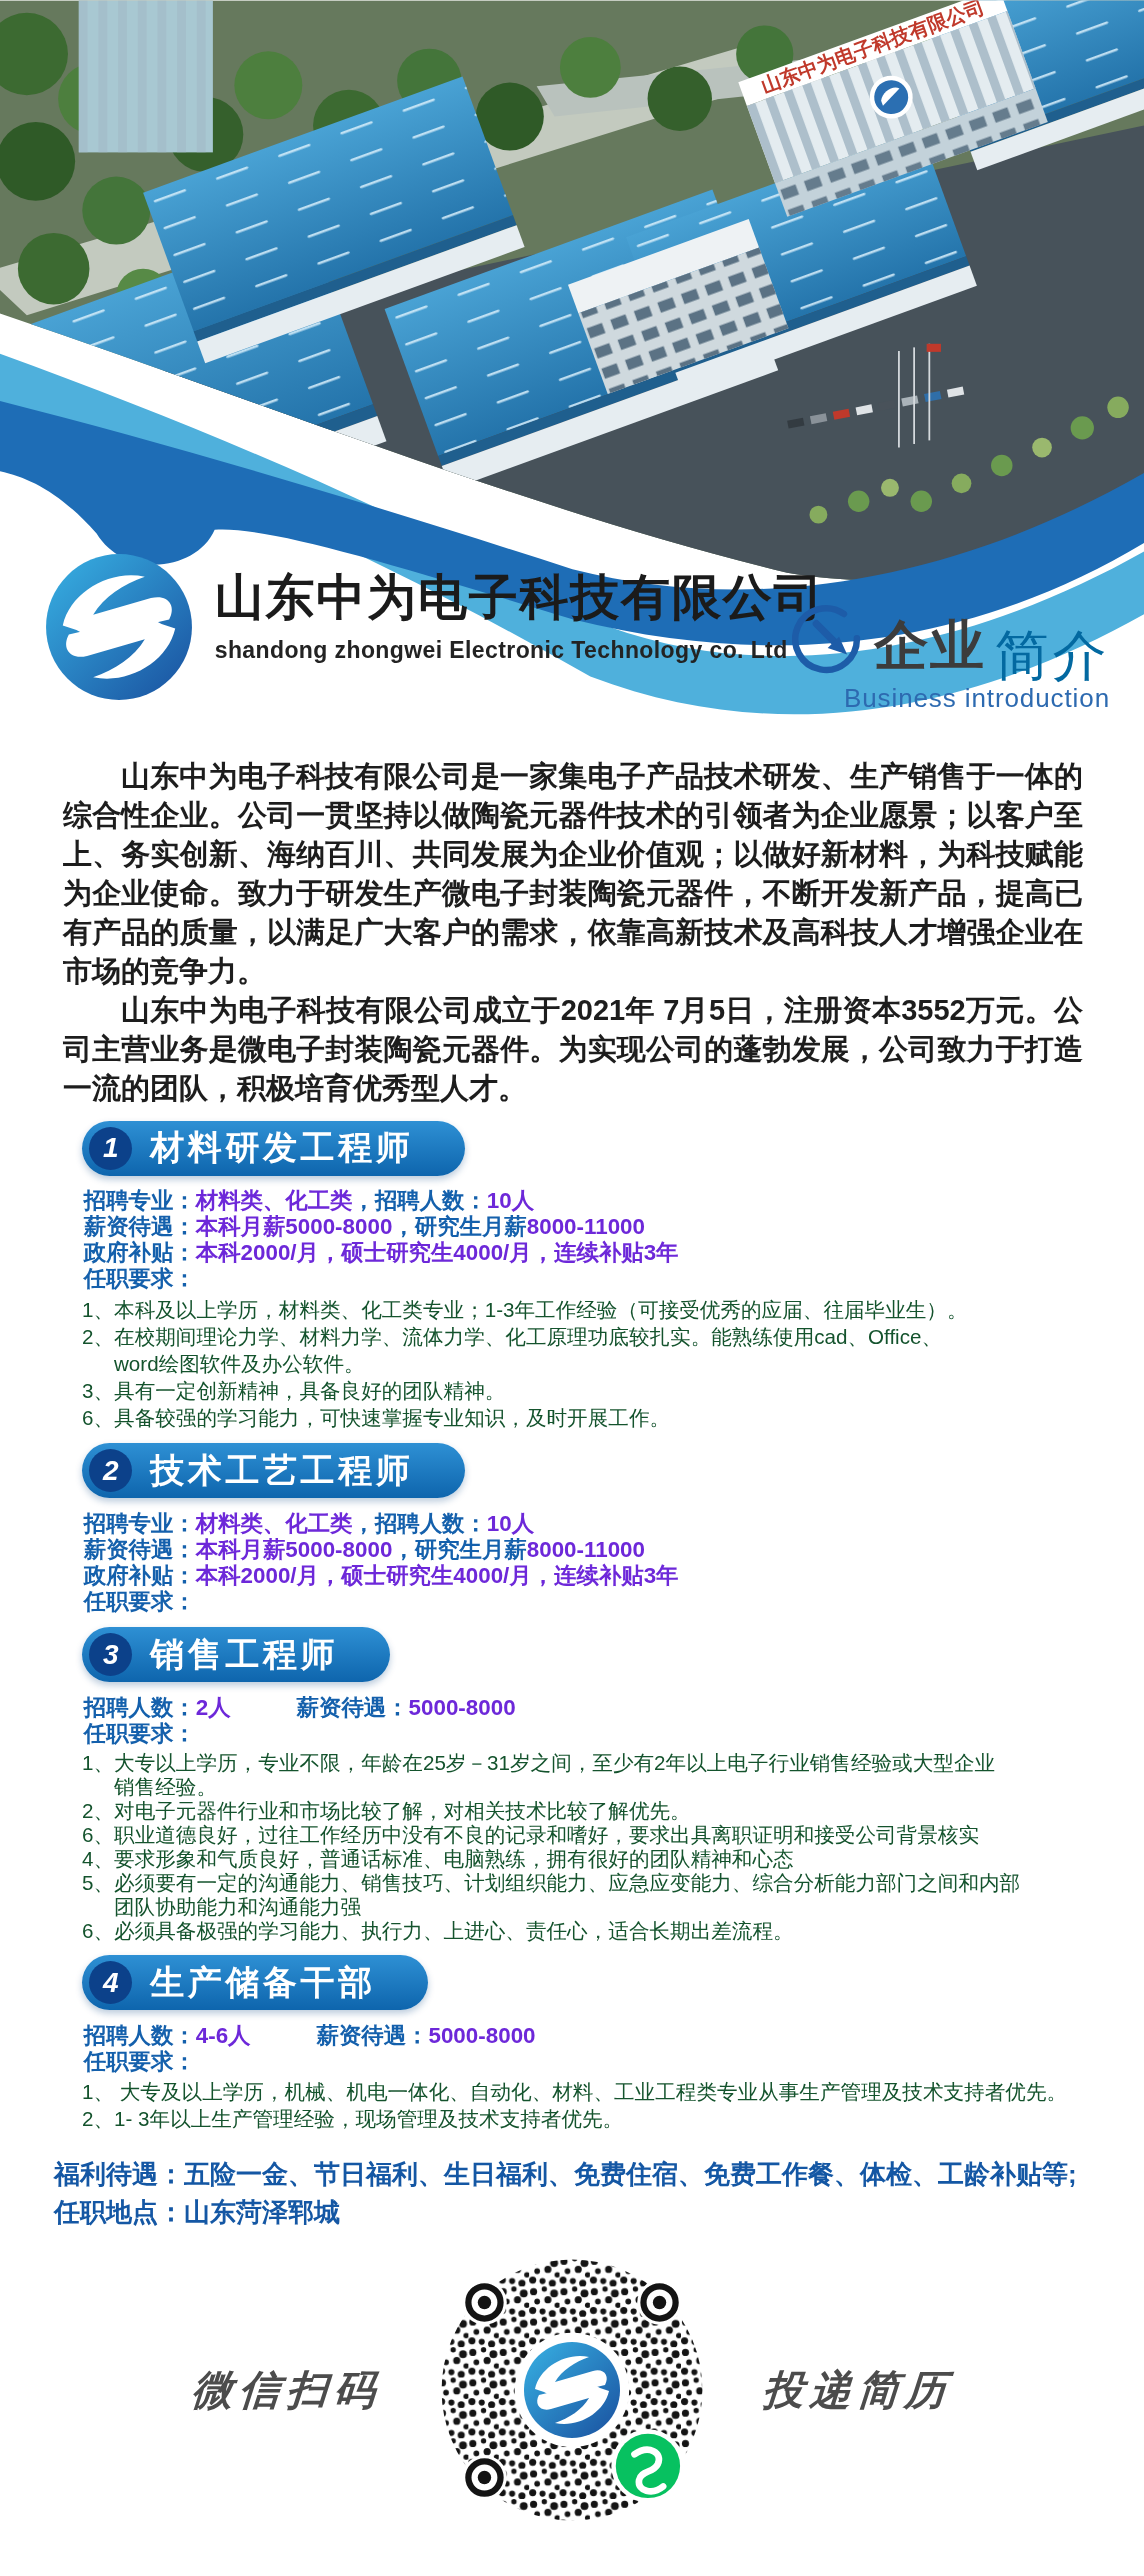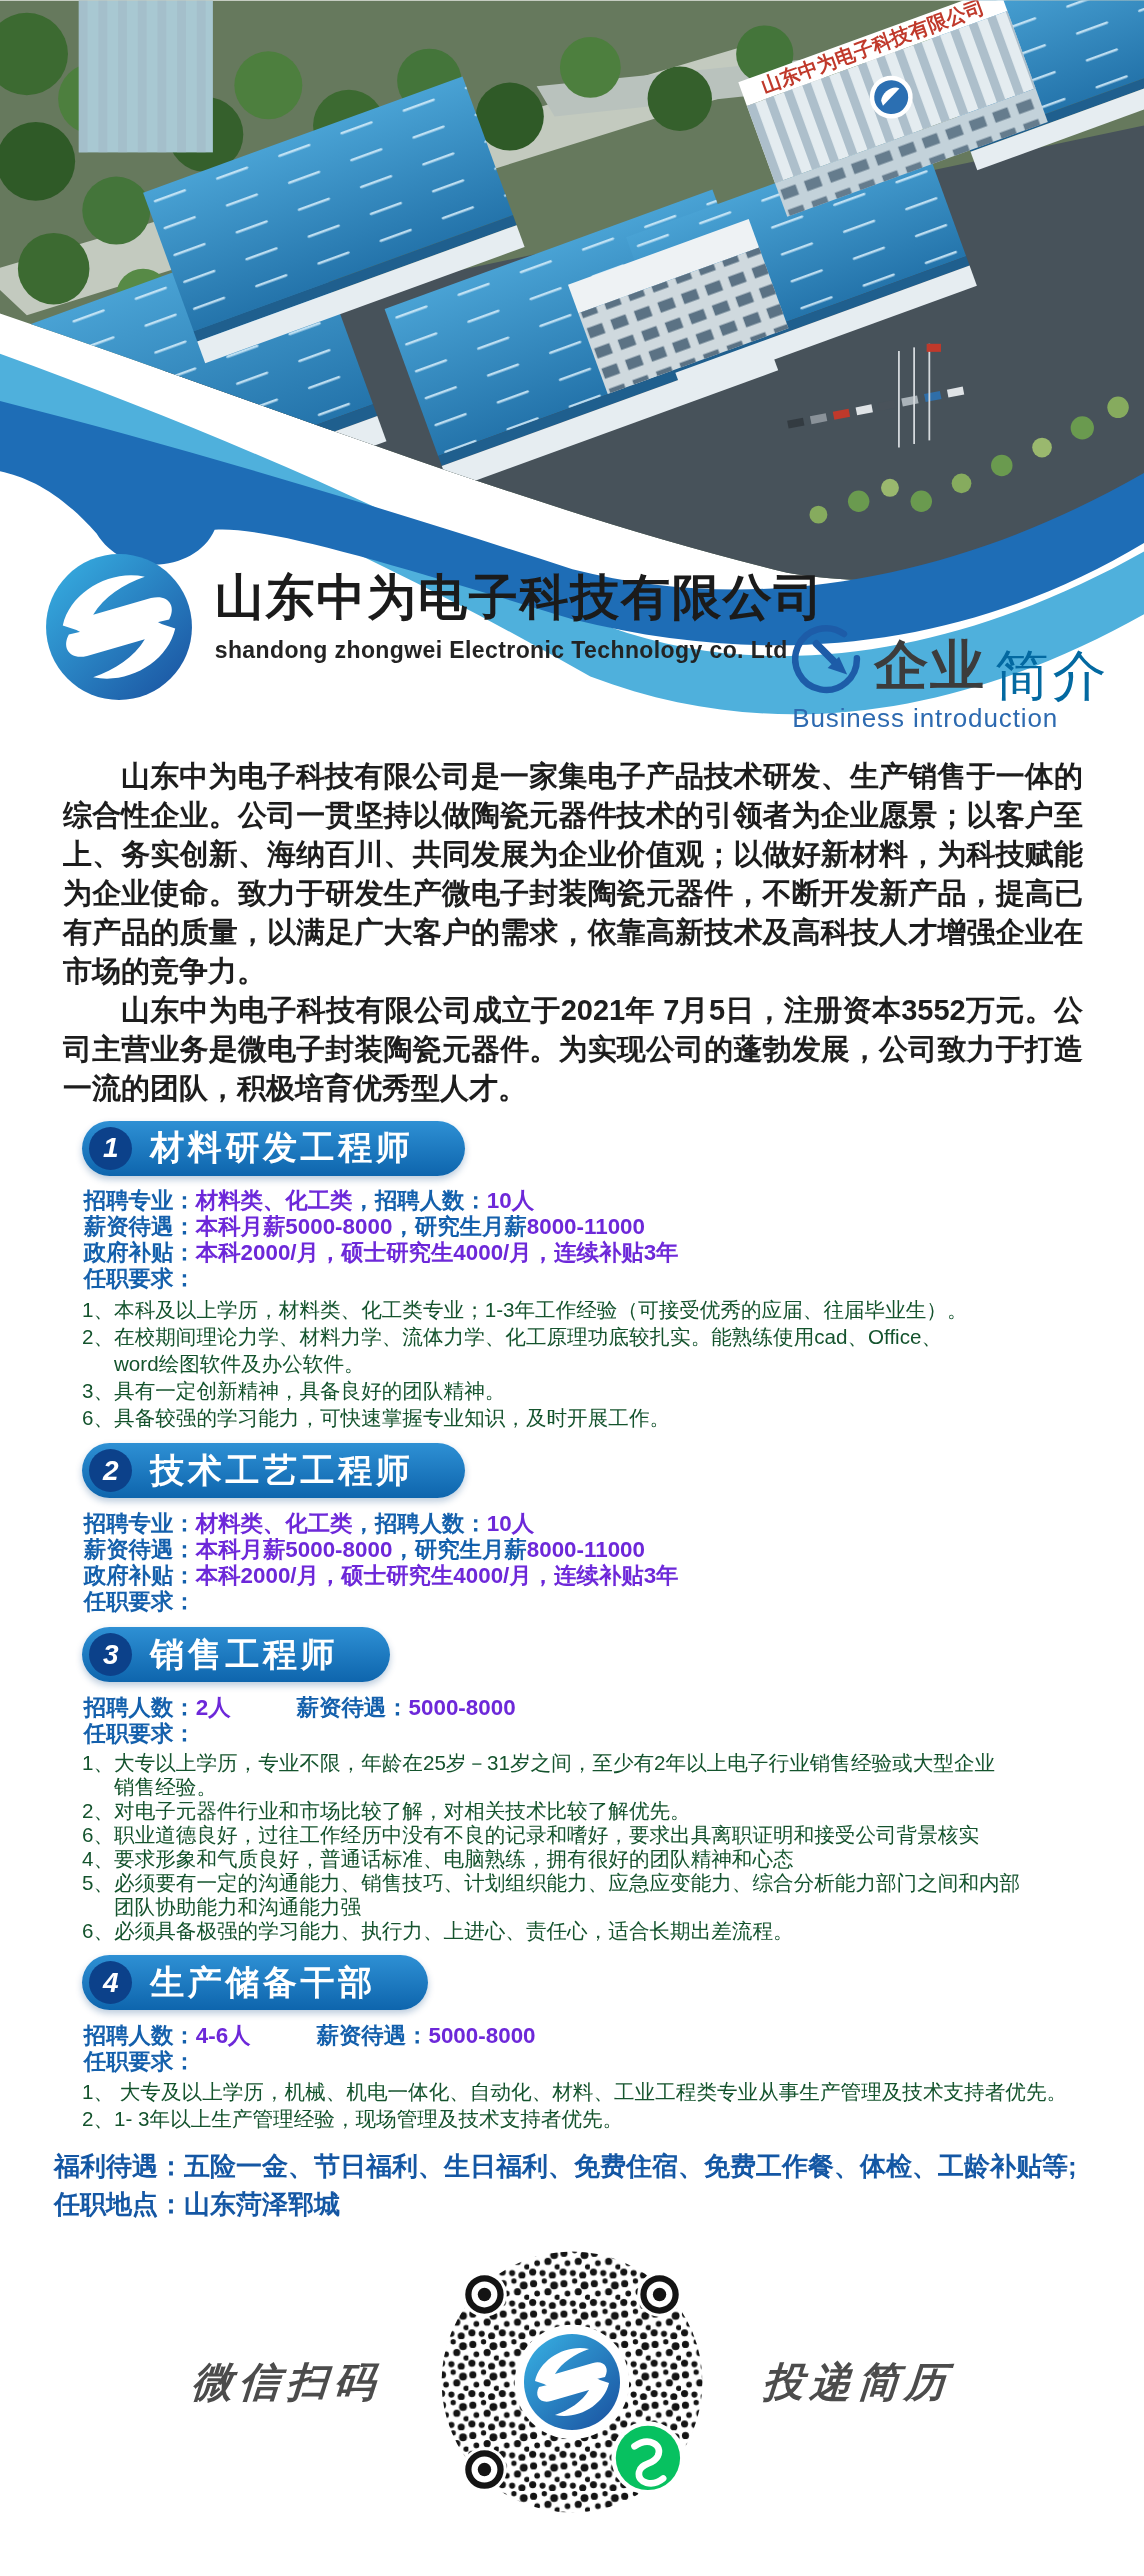--- a/index.html
+++ b/index.html
@@ -9,21 +9,21 @@
     -webkit-font-smoothing:antialiased;
   }
   
   .hero{position:relative;width:1144px;height:752px;}
   .scene{position:absolute;left:0;top:0;}
   .brand{position:absolute;left:43px;top:551px;display:flex;align-items:flex-start;gap:19.7px;}
   .brand-logo{width:152px;height:152px;flex:0 0 auto;}
   .brand-text{padding-top:14.3px;}
   .brand-cn{font-size:49px;font-weight:700;color:#1b1b1b;letter-spacing:1.8px;white-space:nowrap;}
   .brand-en{font-size:23px;font-weight:700;color:#232323;margin-top:5.4px;letter-spacing:0.4px;white-space:nowrap;}
-  .intro-head{position:absolute;right:34px;top:621px;}
+  .intro-head{position:absolute;right:34px;top:601px;text-align:right;}
   .ih-row{display:flex;align-items:flex-end;justify-content:flex-end;gap:9px;}
   .ih-icon{width:73px;height:73px;margin-bottom:7.2px;}
   .ih-cn{font-size:54px;font-weight:700;color:#3c3c3c;line-height:1;margin-bottom:9px;letter-spacing:1.8px;}
   .ih-main{font-size:54px;font-weight:400;color:#0369a1;line-height:.95;letter-spacing:3.6px;}
   .ih-sub{font-size:26px;font-weight:400;color:#2d6ab0;margin-top:1.8px;letter-spacing:0.9px;}
   
   .intro-text{margin:5.4px 61px 0 63px;}
   .intro-text p{margin:0;font-size:29px;line-height:39px;color:#1d1d1d;font-weight:600;
     text-indent:2em;text-align:justify;}
   
@@ -39,21 +39,21 @@
   .meta{margin:12.5px 0 3.6px 1.8px;}
   .mline{font-size:22.4px;line-height:26px;font-weight:700;white-space:nowrap;}
   .lab{color:#1460ac;}
   .val{color:#6d28d9;}
   .lg{margin-left:66px;}
   .reqs{margin-top:1.8px;}
   .req{font-size:20.6px;line-height:27px;font-weight:400;color:#14532d;
     white-space:pre-line;padding-left:32px;text-indent:-32px;}
   .job-3 .req{line-height:24px;}
   
-  .welfare{margin:15px 45px 0 54px;}
+  .welfare{margin:23px 45px 0 54px;}
   .welfare div{font-size:26px;font-weight:800;color:#1457a4;line-height:38px;white-space:nowrap;}
   
   .footer{margin-top:25px;display:flex;align-items:center;justify-content:center;gap:57px;}
   .f-label{font-size:41px;font-weight:700;color:#4c4c4c;font-style:italic;
     letter-spacing:6.3px;transform:skewX(-4deg);white-space:nowrap;}
   .qr{width:268px;height:268px;flex:0 0 auto;}
 </style>
 </head>
 <body>
 

